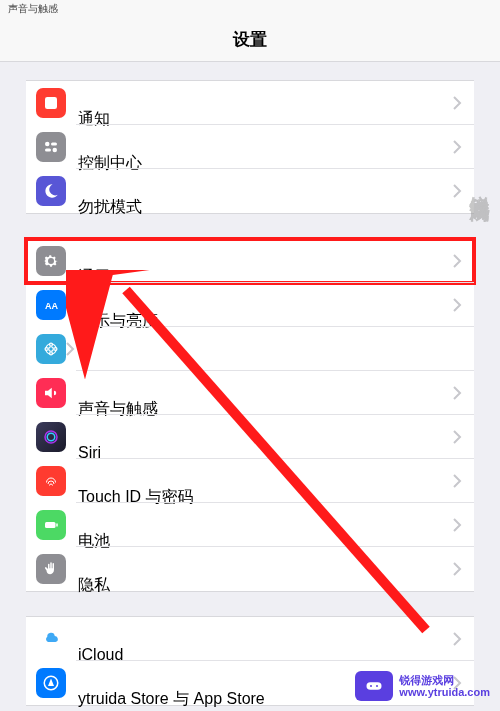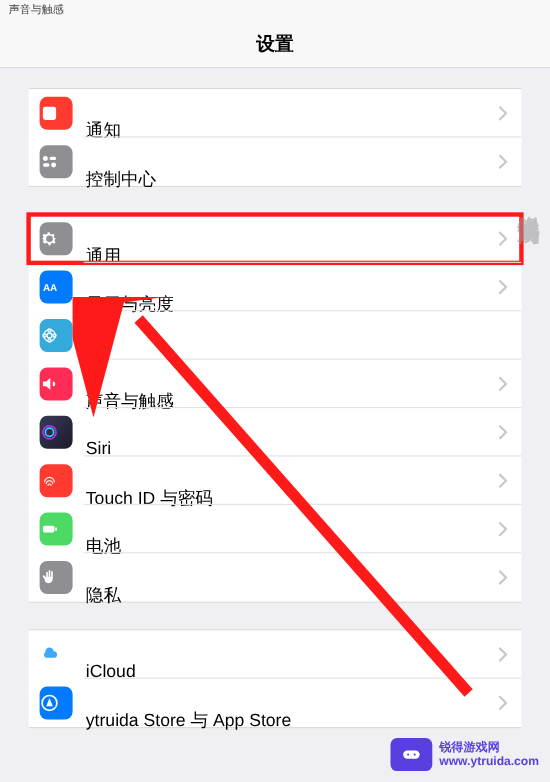--- a/index.html
+++ b/index.html
@@ -12,21 +12,21 @@
 
   .navbar { height: 44px; background: #f8f8f8; border-bottom: 1px solid #d8d8dc; display: flex; align-items: center; justify-content: center; font-size: 17px; font-weight: 600; color: #000; }
 
   .content { background: #efeff4; padding: 0 26px; }
 
   .group { background: #fff; border-top: 1px solid #d8d8dc; border-bottom: 1px solid #d8d8dc; margin-bottom: 24px; }
   .group:first-child { margin-top: 18px; }
 
   .row { display: flex; align-items: center; height: 44px; padding-left: 10px; position: relative; }
   .row:not(:last-child)::after { content: ""; position: absolute; left: 50px; right: 0; bottom: 0; height: 1px; background: #e2e2e6; }
-  .icon-wrap { width: 30px; height: 30px; border-radius: 7px; display: flex; align-items: center; justify-content: flex-start; flex-shrink: 0; }
+  .icon-wrap { width: 30px; height: 30px; border-radius: 7px; display: flex; align-items: center; justify-content: center; flex-shrink: 0; }
   .icon-wrap svg { width: 18px; height: 18px; }
   .row-label { margin-left: 12px; font-size: 16px; color: #000; flex: 1; margin-top: 32px; }
   .chevron { margin-right: 12px; color: #c7c7cc; }
   .chevron svg { width: 9px; height: 14px; display: block; }
 
   .highlight { outline: 4px solid #ff1a1a; outline-offset: -2px; position: relative; z-index: 5; }
 
   .arrow-overlay { position: absolute; left: 66px; top: 270px; width: 390px; height: 380px; pointer-events: none; z-index: 20; }
 
   .watermark { position: absolute; right: 6px; top: 180px; writing-mode: vertical-rl; font-size: 20px; color: #9a9a9a; opacity: 0.55; font-weight: 600; letter-spacing: 2px; z-index: 30; }
@@ -68,20 +68,33 @@
     <div class="row">
       <div class="icon-wrap" style="background:#8e8e93">
         <svg viewBox="0 0 24 24" fill="#fff">
             <circle cx="7" cy="8" r="3"></circle>
             <rect x="12" y="6" width="8" height="4" rx="2"></rect>
             <rect x="4" y="14" width="8" height="4" rx="2"></rect>
             <circle cx="17" cy="16" r="3"></circle>
           </svg>
       </div>
       <span class="row-label">控制中心</span>
+      <span class="chevron">
+          <svg viewBox="0 0 9 14">
+            <path d="M1 1l6 6-6 6" stroke="#c7c7cc" stroke-width="2" fill="none"></path>
+          </svg>
+        </span>
+    </div>
+    <div class="row">
+      <div class="icon-wrap" style="background:#5856d6">
+        <svg viewBox="0 0 24 24" fill="#fff">
+            <path d="M14 3a9 9 0 1 0 7 14 7 7 0 0 1-7-14z"></path>
+          </svg>
+      </div>
+      <span class="row-label">勿扰模式</span>
       <span class="chevron">
           <svg viewBox="0 0 9 14">
             <path d="M1 1l6 6-6 6" stroke="#c7c7cc" stroke-width="2" fill="none"></path>
           </svg>
         </span>
     </div>
   </div>
 
   <div class="group">
     <div class="row highlight">

